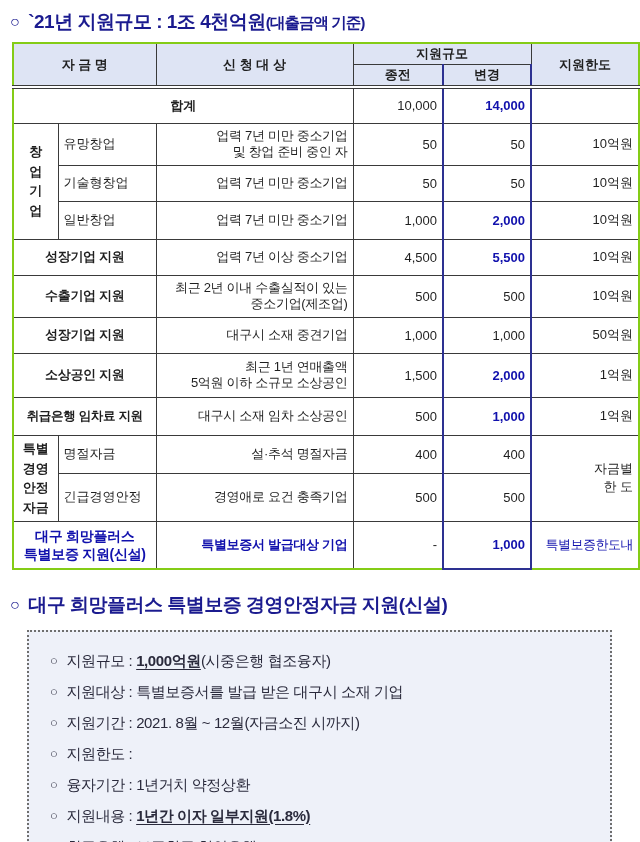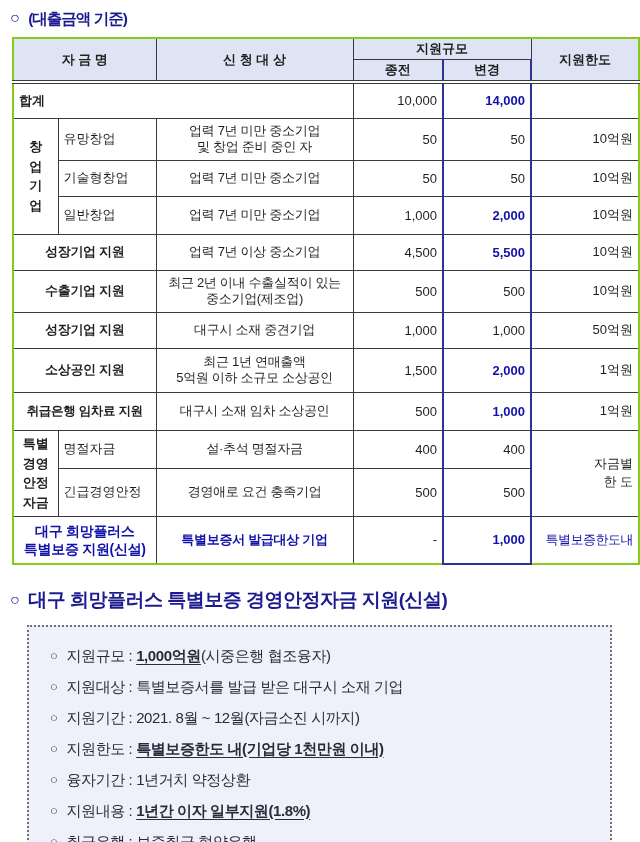--- a/index.html
+++ b/index.html
@@ -16,49 +16,50 @@
 
   
   table.tbl { border-collapse:collapse; table-layout:fixed; margin-left:12px;
     width:626px; border:2px solid #84cc16; }
   .tbl td { border:1px solid #3a3a3a; font-size:13px; padding:2px 5px;
     vertical-align:middle; overflow:hidden; }
   .tbl tr.hdr td { background:#dee4f4; font-weight:bold; text-align:center; padding:1px 2px; }
   td.dbl { border-bottom:4px double #3a3a3a; }
   td.chg { border-left:2px solid #2d3191; border-right:2px solid #2d3191; }
   td.chg-bot { border-bottom:2px solid #2d3191; }
-  .center { }
+  .center { text-align:center; }
   .bold { font-weight:bold; }
   .num { text-align:right; padding-right:10px; font-size:13.5px; letter-spacing:0; }
   .blue { color:#1111ad; font-weight:bold; }
   .blue-n { color:#1111ad; }
   .lim { text-align:right; }
   .pre { white-space:pre-line; }
   .vlabel { text-align:center; font-weight:bold; line-height:1.5; white-space:pre-line; padding:2px 0; }
   .subname { text-align:left; padding-left:8px; }
-  .tgt { text-align:center; padding-left:8px; line-height:1.25; letter-spacing:-0.3px; }
+  .tgt { text-align:right; padding-left:8px; line-height:1.25; letter-spacing:-0.3px; }
   .name-bold { font-weight:bold; text-align:center; letter-spacing:-0.3px; }
   .lim-small { font-size:11.5px; letter-spacing:-0.5px; padding:2px 2px; }
 
   
   .info-box { margin:12px 0 0 27px; width:585px; background:#eef1f9;
     border:2px dotted #6e6e6e; padding:13px 10px 13px 21px; }
   .box-line { display:flex; align-items:baseline; font-size:15px; color:#2a2a3c;
     line-height:19px; padding:5.5px 0; letter-spacing:-0.4px; }
   .box-bullet { font-size:13px; margin-right:9px; position:relative; top:-1px; }
   .box-label { white-space:pre; }
   .strong-u { font-weight:bold; text-decoration:underline; text-underline-offset:3px; }
 </style>
 </head>
 <body>
 
 <div class="page">
 
   <div class="sec-title sec-title-1">
     <span class="title-bullet">○</span>
+    <span>`21년 지원규모 : 1조 4천억원</span>
       <span class="title-suffix">(대출금액 기준)</span>
   </div>
 
   <table class="tbl">
     <colgroup>
       <col style="width:45px">
         <col style="width:98px">
         <col style="width:197px">
       <col style="width:90px">
         <col style="width:88px">
@@ -198,21 +199,20 @@
     </div>
     <div class="box-line">
       <span class="box-bullet">○</span>
       <span class="box-label">지원기간 : </span>
         <span class="strong-u"></span>
         <span>2021. 8월 ~ 12월(자금소진 시까지)</span>
     </div>
     <div class="box-line">
       <span class="box-bullet">○</span>
       <span class="box-label">지원한도 : </span>
-        <span class="strong-u">특별보증한도 내(기업당 1천만원 이내)</span>
         <span></span>
     </div>
     <div class="box-line">
       <span class="box-bullet">○</span>
       <span class="box-label">융자기간 : </span>
         <span class="strong-u"></span>
         <span>1년거치 약정상환</span>
     </div>
     <div class="box-line">
       <span class="box-bullet">○</span>

